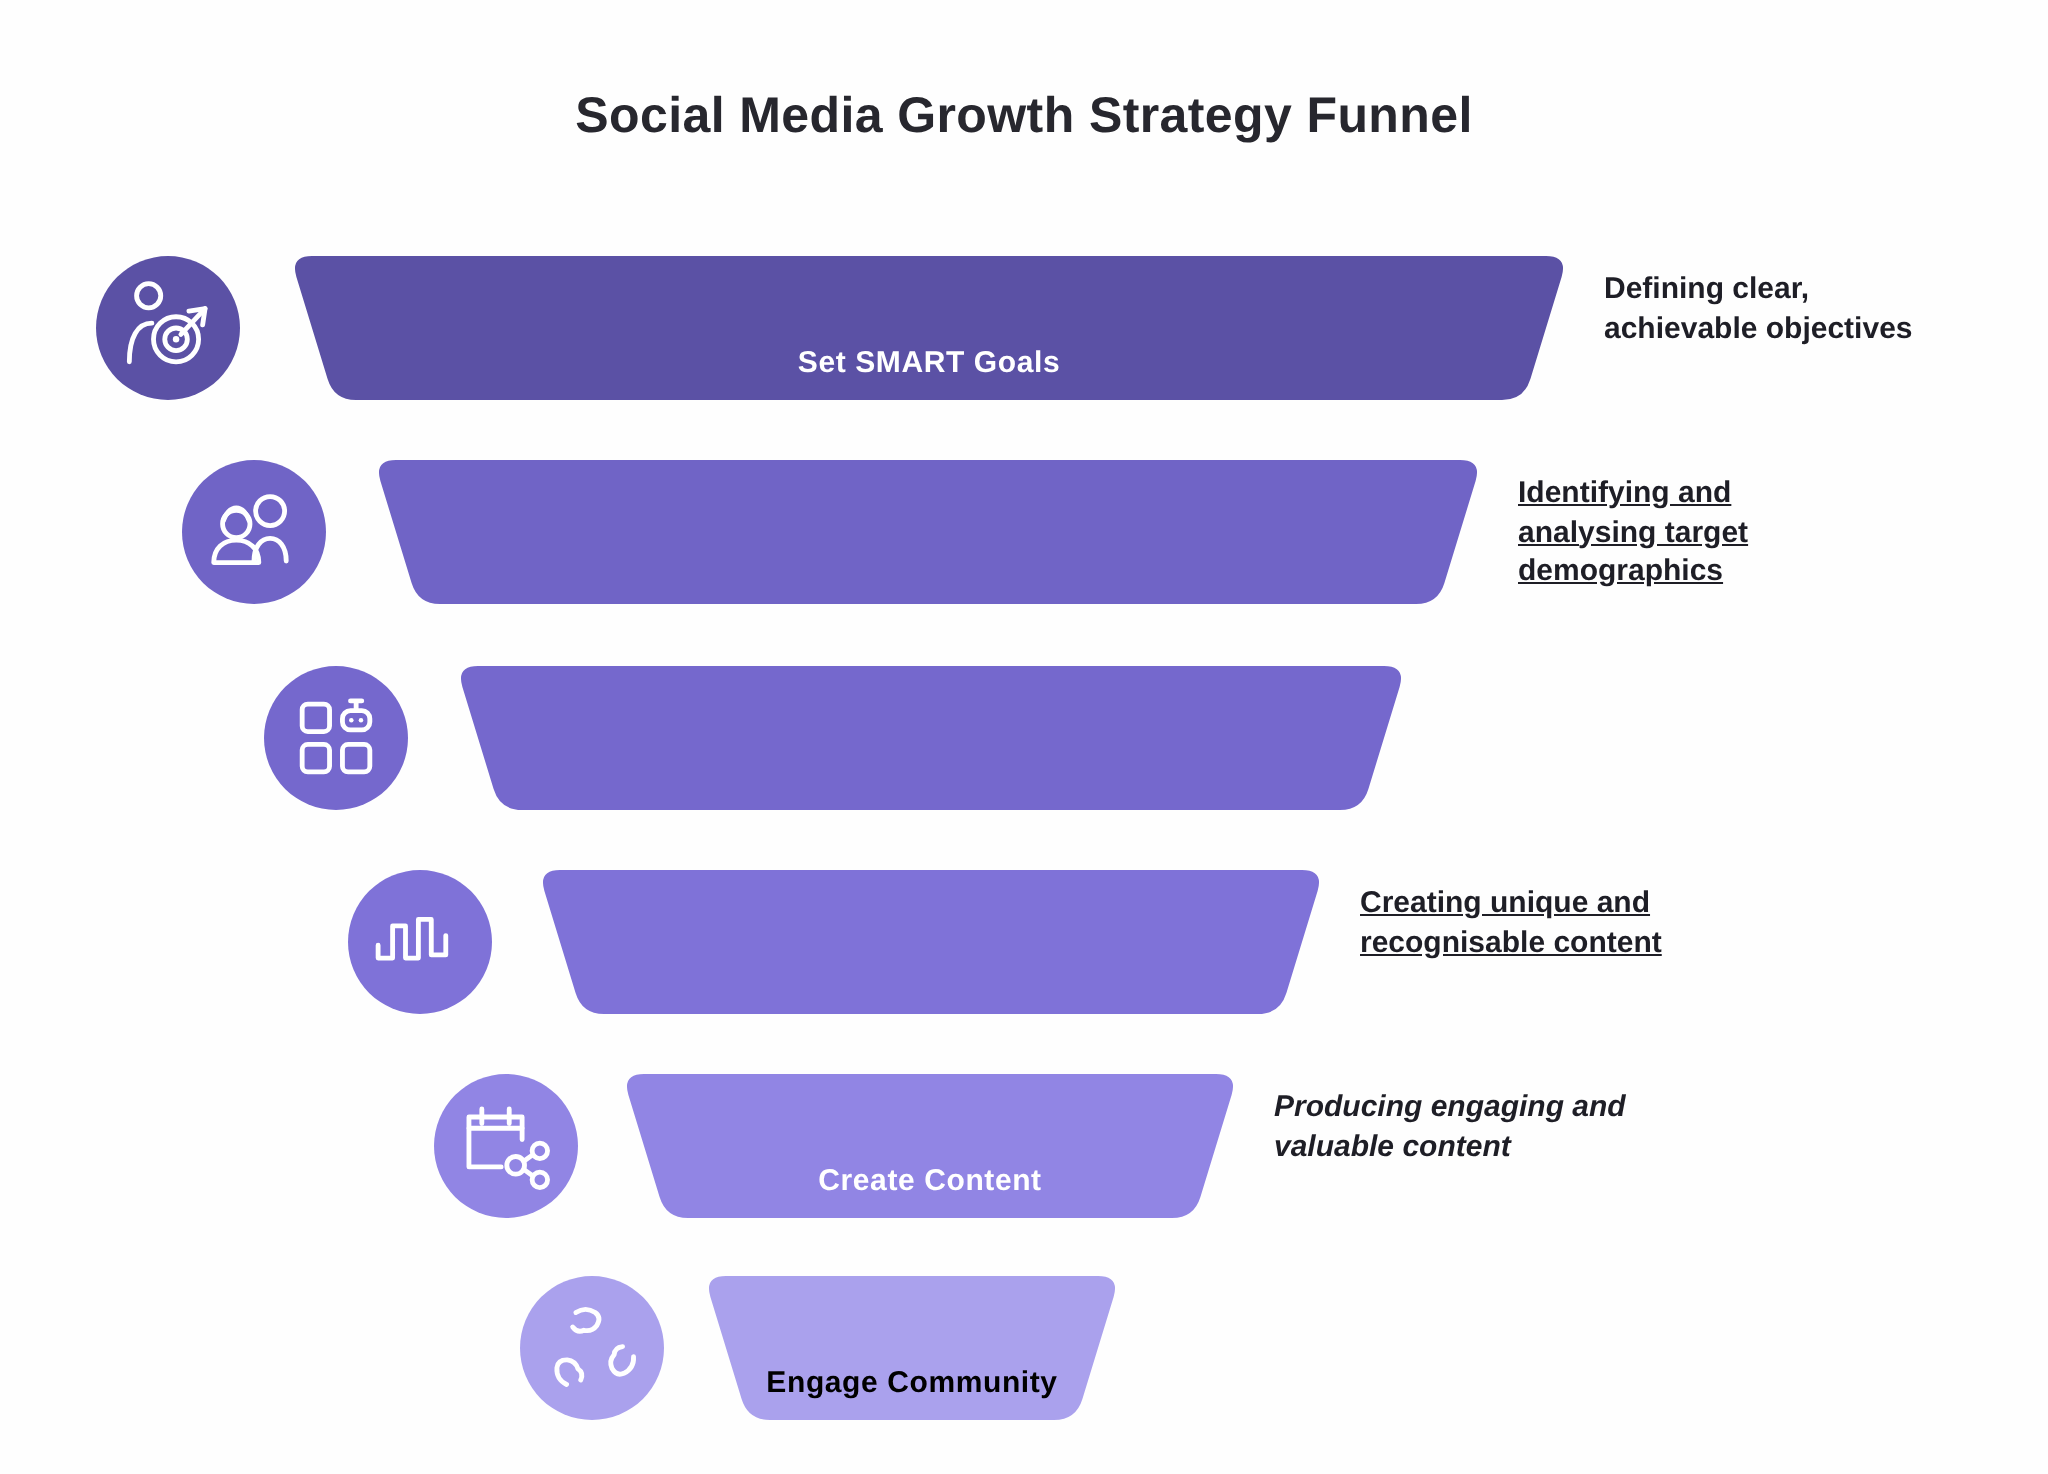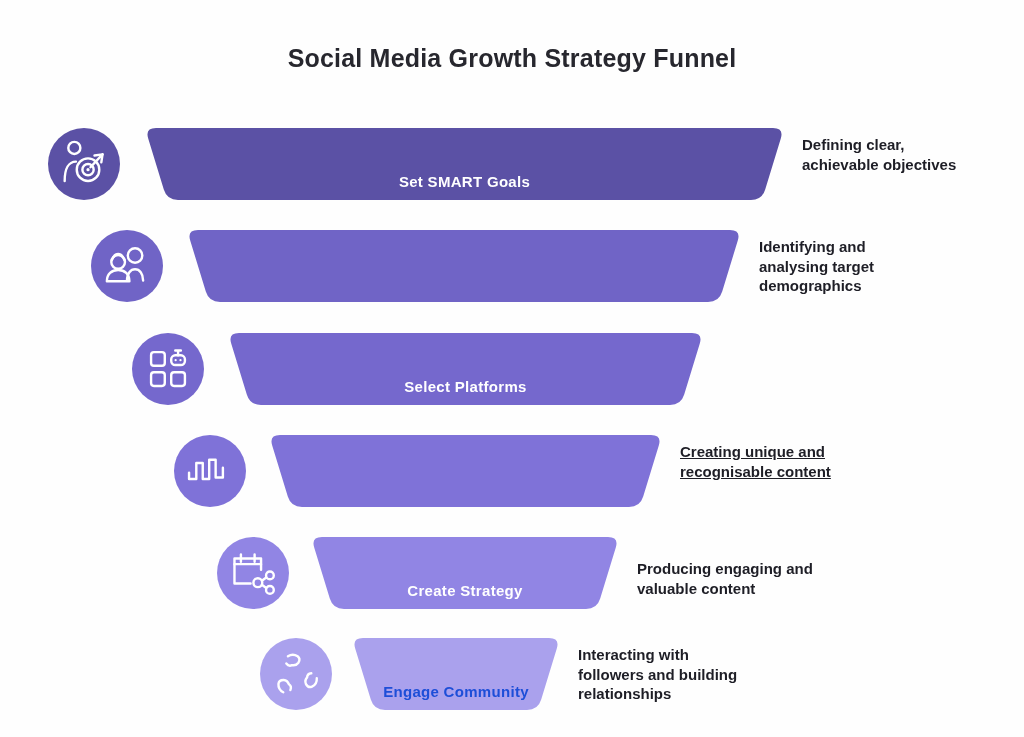--- a/index.html
+++ b/index.html
@@ -66,30 +66,29 @@
       </svg>
     <div class="icon-badge" style="left: 91px; background: rgb(112, 100, 198);">
       <svg viewBox="0 0 72 72">
         <circle cx="46" cy="23" r="9"></circle>
         <path d="M36 54 c0 -9 4.5 -14 10 -14 s10 5 10 14"></path>
         <circle cx="25" cy="31" r="8.5"></circle>
         <path d="M17 29 q3 -8 8 -8 t8 8"></path>
         <path d="M11 55 c0 -9 6 -14 14 -14 s14 5 14 14 Z"></path>
       </svg>
     </div>
-    <div class="desc" style="left: 759px; top: 7px; color: rgb(30, 30, 38);">Identifying and
+    <div class="desc" style="left: 759px; top: 7px; color: rgb(30, 30, 38); text-decoration: underline;">Identifying and
 analysing target
 demographics</div>
   </div>
 
   <div class="stage" style="top: 333px;">
     <svg class="bar-svg">
         <path class="trap" d="M231.2 10.5 Q228 0 239.0 0.0 L692.0 0.0 Q703 0 699.8 10.5 L684.2 61.5 Q681 72 670.0 72.0 L261.0 72.0 Q250 72 246.8 61.5 Z" fill="#7568cd"></path>
       </svg>
-    <div class="bar-label" style="left: 228px; width: 475px; color: rgb(255, 255, 255);">Select Platforms</div>
     <div class="icon-badge" style="left: 132px; background: rgb(117, 104, 205);">
       <svg viewBox="0 0 72 72">
         <rect x="15" y="15" width="17" height="17" rx="3.5"></rect>
         <rect x="15" y="40" width="17" height="17" rx="3.5"></rect>
         <rect x="40" y="40" width="17" height="17" rx="3.5"></rect>
         <rect x="40" y="19" width="17" height="12" rx="5"></rect>
         <path d="M48.5 13 v6 M45 13 h7"></path>
         <circle class="dot" cx="45.5" cy="25" r="1.4"></circle>
         <circle class="dot" cx="51.5" cy="25" r="1.4"></circle>
       </svg>
@@ -106,47 +105,44 @@
       </svg>
     </div>
     <div class="desc" style="left: 680px; top: 7px; color: rgb(30, 30, 38); text-decoration: underline;">Creating unique and
 recognisable content</div>
   </div>
 
   <div class="stage" style="top: 537px;">
     <svg class="bar-svg">
         <path class="trap" d="M314.2 10.5 Q311 0 322.0 0.0 L608.0 0.0 Q619 0 615.8 10.5 L600.2 61.5 Q597 72 586.0 72.0 L344.0 72.0 Q333 72 329.8 61.5 Z" fill="#9185e4"></path>
       </svg>
-    <div class="bar-label" style="left: 311px; width: 308px; color: rgb(255, 255, 255);">Create Strategy</div>
+    <div class="bar-label" style="left: 311px; width: 308px; color: rgb(255, 255, 255);">Create Content</div>
     <div class="icon-badge" style="left: 217px; background: rgb(145, 133, 228);">
       <svg viewBox="0 0 72 72">
         <path d="M13 25 h33 M21 13 v9 M38 13 v9"></path>
         <path d="M46 18 v14 M46 18 H13 v31 h20"></path>
         <circle cx="42" cy="48" r="5.5"></circle>
         <circle cx="57" cy="39" r="4.8"></circle>
         <circle cx="57" cy="57" r="4.8"></circle>
         <path d="M47 45.5 L52.5 41.5 M47 50.5 L52.5 54.5"></path>
       </svg>
     </div>
-    <div class="desc" style="left: 637px; top: 22px; color: rgb(30, 30, 38);">Producing engaging and
+    <div class="desc" style="left: 637px; top: 7px; color: rgb(30, 30, 38); font-style: italic;">Producing engaging and
 valuable content</div>
   </div>
 
   <div class="stage" style="top: 638px;">
     <svg class="bar-svg">
         <path class="trap" d="M355.2 10.5 Q352 0 363.0 0.0 L549.0 0.0 Q560 0 556.8 10.5 L541.2 61.5 Q538 72 527.0 72.0 L385.0 72.0 Q374 72 370.8 61.5 Z" fill="#aaa1ed"></path>
       </svg>
-    <div class="bar-label" style="left: 352px; width: 208px; color: #1d4ed8;">Engage Community</div>
+    <div class="bar-label" style="left: 352px; width: 208px; color: #000000;">Engage Community</div>
     <div class="icon-badge" style="left: 260px; background: rgb(170, 161, 237);">
       <svg viewBox="0 0 72 72">
         <g>
           <path d="M26 14 q6 -4 12 0 q4 3 1 8 q-3 4 -8 3 q-4 2 -7 -2" transform="rotate(0 36 38)"></path>
           <path d="M26 14 q6 -4 12 0 q4 3 1 8 q-3 4 -8 3 q-4 2 -7 -2" transform="rotate(120 36 38)"></path>
           <path d="M26 14 q6 -4 12 0 q4 3 1 8 q-3 4 -8 3 q-4 2 -7 -2" transform="rotate(240 36 38)"></path>
         </g>
       </svg>
     </div>
-    <div class="desc" style="left: 578px; top: 7px; color: rgb(30, 30, 38);">Interacting with
-followers and building
-relationships</div>
   </div>
 
 </div>
 
 </body></html>

